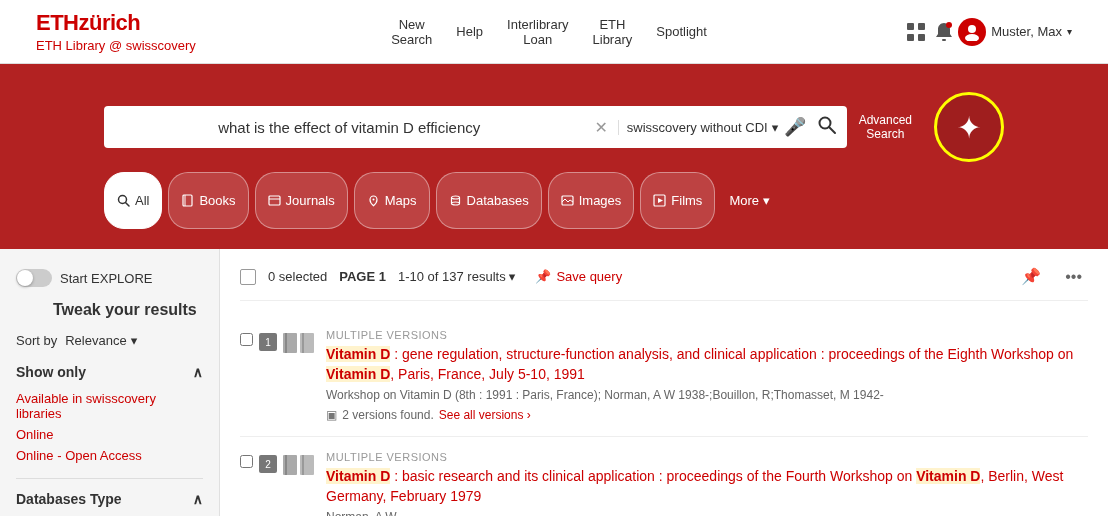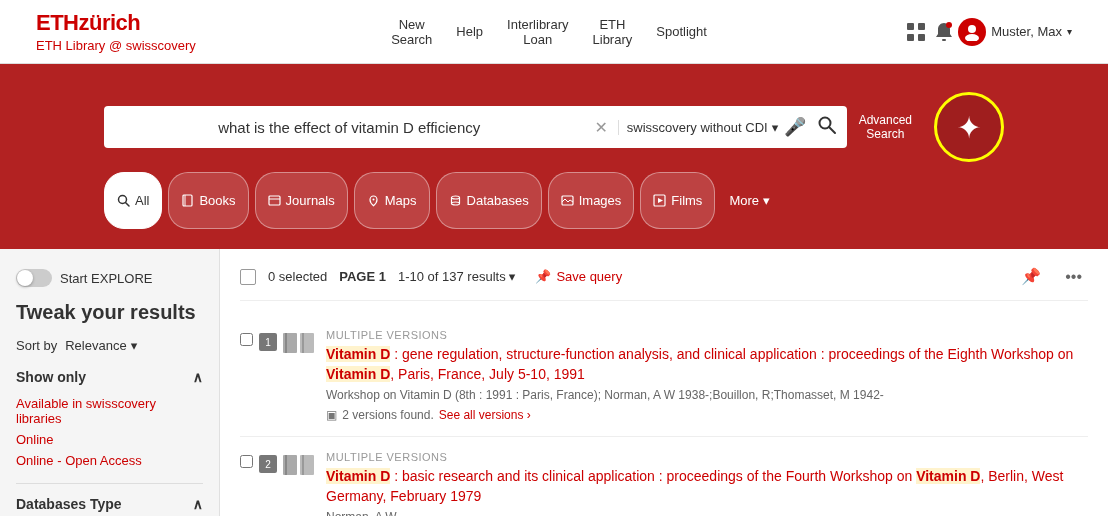--- a/index.html
+++ b/index.html
@@ -207,21 +207,21 @@
       width: 16px;
       height: 16px;
       border-radius: 50%;
       background: #fff;
       position: absolute;
       top: 1px;
       left: 1px;
       box-shadow: 0 1px 3px rgba(0,0,0,0.3);
     }
     .explore-label { font-size: 13px; color: #333; }
-    .tweak-title { font-size: 20px; font-weight: bold; color: #333; margin-bottom: 14px; }
+    .tweak-title { font-size: 16px; font-weight: bold; color: #333; margin-bottom: 14px; margin-left: 37px; }
     .sort-row { display: flex; align-items: center; gap: 8px; margin-bottom: 16px; font-size: 13px; color: #333; }
     .sort-select { display: flex; align-items: center; gap: 4px; cursor: pointer; color: #333; font-size: 13px; }
     .section-header {
       font-size: 14px;
       font-weight: bold;
       color: #333;
       margin-bottom: 8px;
       display: flex;
       align-items: center;
       justify-content: space-between;

